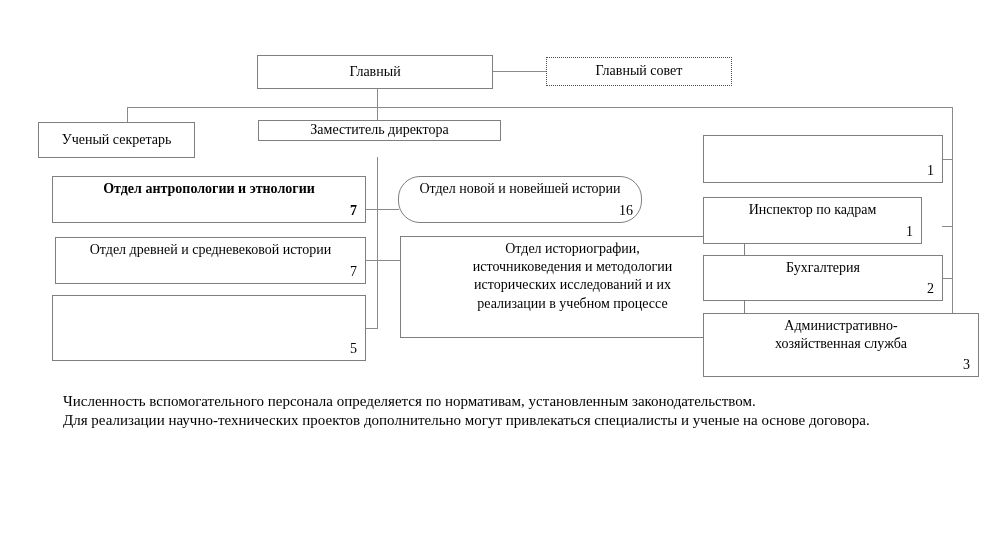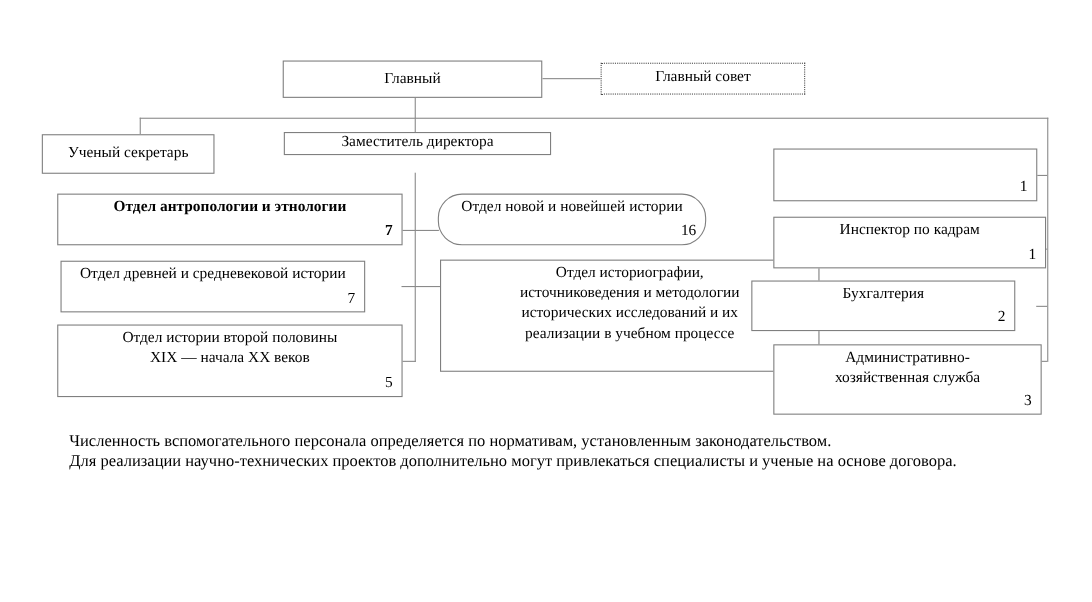--- a/index.html
+++ b/index.html
@@ -82,59 +82,57 @@
 
   <div class="box center" style="left:258px;top:120px;width:243px;height:21px;">
     <span>Заместитель директора</span>
   </div>
 
   <div class="box" style="left:52px;top:176px;width:314px;height:47px;font-weight:bold;">
     <div class="box-label">Отдел антропологии и этнологии</div>
     <div class="box-num">7</div>
   </div>
 
-  <div class="box" style="left:55px;top:237px;width:277px;height:47px;">
+  <div class="box" style="left:55px;top:237px;width:311px;height:47px;">
     <div class="box-label">Отдел древней и средневековой истории</div>
     <div class="box-num">7</div>
   </div>
 
   <div class="box" style="left:52px;top:295px;width:314px;height:66px;">
-    <div class="box-label">Отдел истории второй половины
-XIX — начала XX веков</div>
     <div class="box-num">5</div>
   </div>
 
   <div class="box" style="left:398px;top:176px;width:244px;height:47px;border-radius:22px;">
     <div class="box-label">Отдел новой и новейшей истории</div>
     <div class="box-num">16</div>
   </div>
 
   <div class="box" style="left:400px;top:236px;width:345px;height:102px;">
     <div class="box-label">Отдел историографии,
 источниковедения и методологии
 исторических исследований и их
 реализации в учебном процессе</div>
     <div class="box-num">6</div>
   </div>
 
   <div class="box" style="left:703px;top:135px;width:240px;height:48px;">
     <div class="box-num">1</div>
   </div>
 
-  <div class="box" style="left:703px;top:197px;width:248px;height:47px;">
+  <div class="box" style="left:703px;top:197px;width:219px;height:47px;">
     <div class="box-label">Инспектор по кадрам</div>
     <div class="box-num">1</div>
   </div>
 
-  <div class="box" style="left:683px;top:255px;width:240px;height:46px;">
+  <div class="box" style="left:703px;top:255px;width:240px;height:46px;">
     <div class="box-label">Бухгалтерия</div>
     <div class="box-num">2</div>
   </div>
 
-  <div class="box" style="left:703px;top:313px;width:244px;height:64px;">
+  <div class="box" style="left:703px;top:313px;width:276px;height:64px;">
     <div class="box-label">Административно-
 хозяйственная служба</div>
     <div class="box-num">3</div>
   </div>
 
   <div id="notes">
     <p>Численность вспомогательного персонала определяется по нормативам, установленным законодательством.</p>
     <p>Для реализации научно-технических проектов дополнительно могут привлекаться специалисты и ученые на основе договора.</p>
   </div>
 

